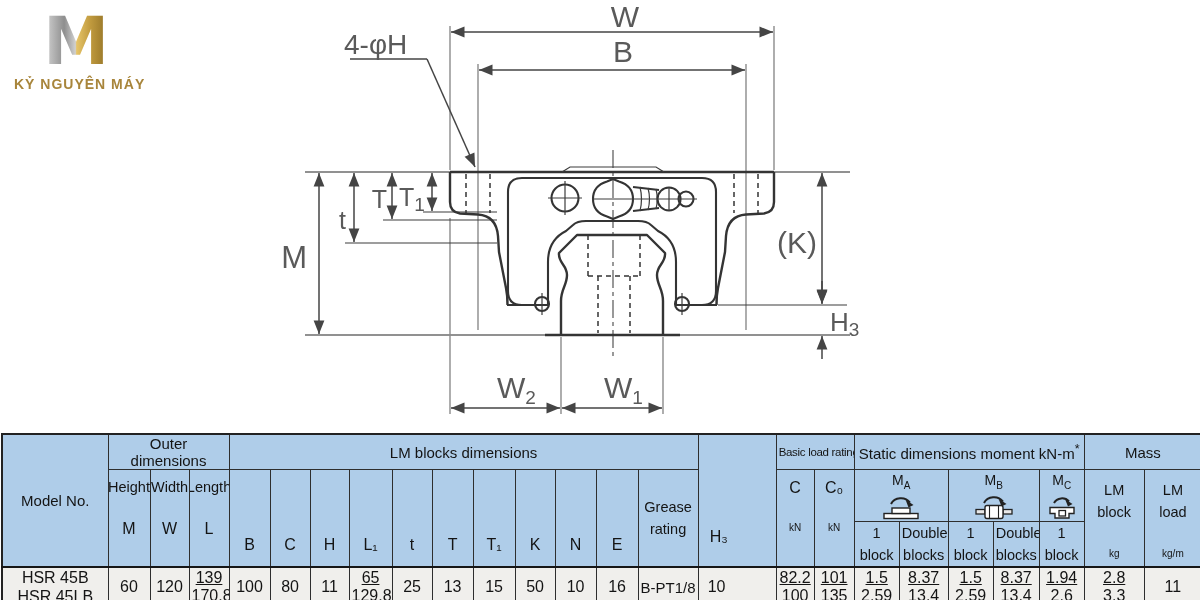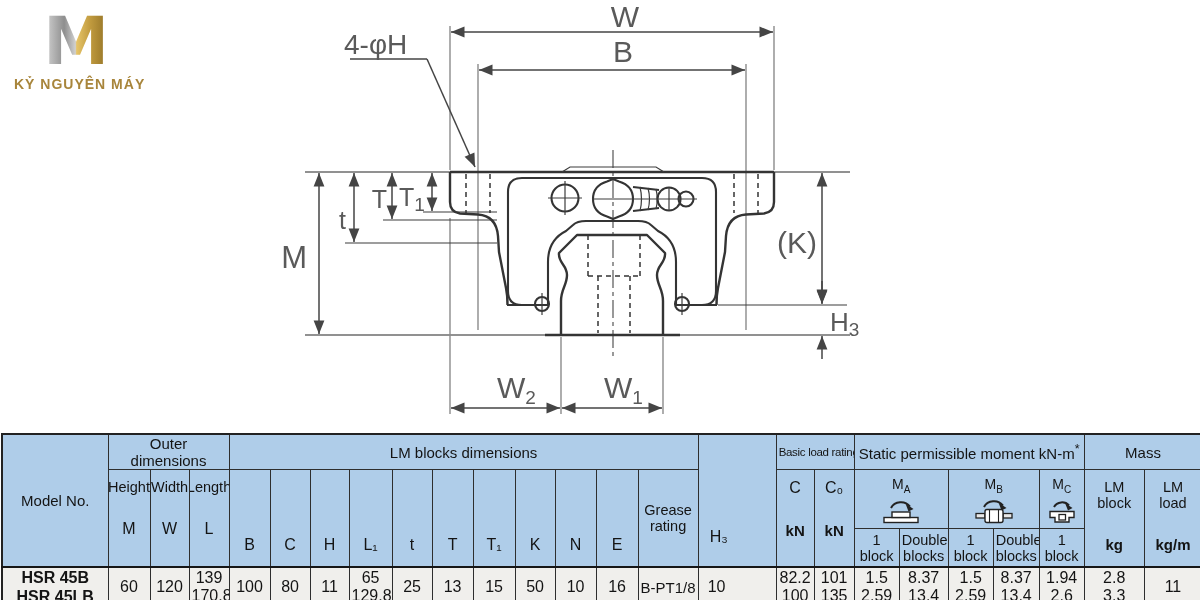--- a/index.html
+++ b/index.html
@@ -31,34 +31,34 @@
   .spec th,.spec td{border:1px solid #2e2e2e;padding:0 2px;font-weight:normal;text-align:center;
         vertical-align:middle;overflow:hidden;}
   .spec thead th{background:#afcde9;}
   .r1{height:22px;} .r2{height:52px;} .r3{height:31px;}
   tr.data{height:38px;}
   tr.data td{background:#f0efec;border-top:2px solid #161616;font-size:16px;}
   .grp{font-size:15px;}
   .cond{font-size:11.5px;letter-spacing:-0.3px;white-space:nowrap;}
   .lbl{font-size:14.5px;}
   .sym{font-size:16px;}
-  .unit{font-size:15px;font-weight:bold;}
+  .unit{font-size:10px;}
   .small{font-size:14.5px;line-height:15px;}
   .vs{height:80px;display:flex;flex-direction:column;justify-content:flex-start;
       align-items:center;padding:9px 8px 7px;gap:25px;}
   .vb{height:78px;display:flex;align-items:flex-end;justify-content:center;padding-bottom:7px;}
   .h3c{height:100px;display:flex;align-items:flex-end;justify-content:flex-start;
        padding:0 0 9px 9px;}
   .mcell{display:flex;flex-direction:column;align-items:center;gap:0;padding-top:2px;}
   .mlbl{font-size:14px;}
   .mlbl sub{font-size:10px;}
-  .two span{display:block;line-height:18px;}
+  .two span{display:block;line-height:18px;text-decoration:underline;}
   .modelcell{text-align:left;padding-left:5px;line-height:19px;}
-  .modelcell span{display:block;font-weight:bold;}
-  .wrap{white-space:normal;line-height:16px;}
+  .modelcell span{display:block;}
+  .wrap{white-space:normal;line-height:22px;}
 </style>
 </head>
 <body>
 
 <div class="stage">
 
   <div class="logo">
     <svg width="124" height="66" viewBox="0 0 124 66">
       <defs>
         <linearGradient id="mg" x1="0" y1="0" x2="1" y2="0">
@@ -203,21 +203,21 @@
     </colgroup>
     <thead>
       <tr class="r1">
         <th rowspan="3" class="grp">Model No.</th>
         <th colspan="3" class="grp">Outer dimensions</th>
         <th colspan="11" class="grp">LM blocks dimensions</th>
         <th rowspan="3">
           <div class="h3c sym">H₃</div>
         </th>
         <th colspan="2" class="cond">Basic load rating</th>
-        <th colspan="5" class="grp"><span>Static permissible moment kN-m</span><sup>*</sup></th>
+        <th colspan="5" class="grp"><span>Static dimensions moment kN-m</span><sup>*</sup></th>
         <th colspan="2" class="grp">Mass</th>
       </tr>
       <tr class="r2">
         <th rowspan="2">
           <div class="vs">
               <span class="lbl">Height</span>
               <span class="sym">M</span>
             </div>
           </th>
         <th rowspan="2">

